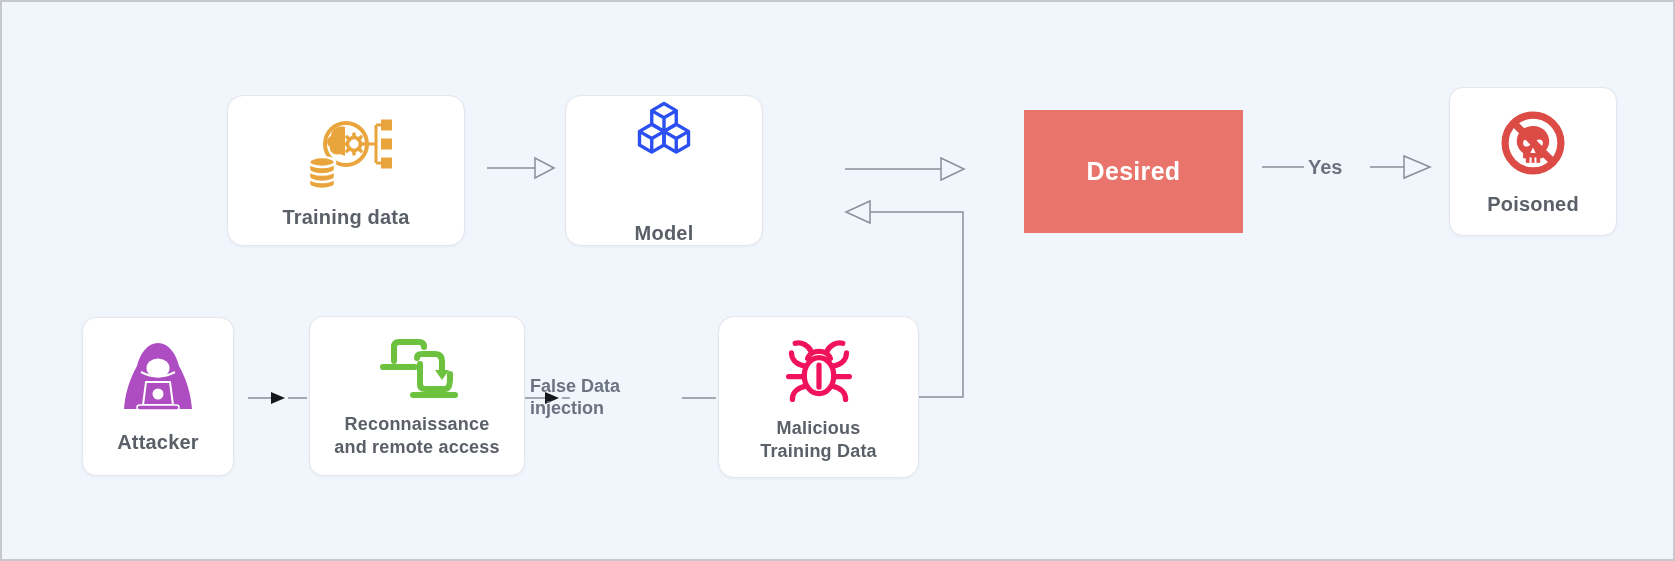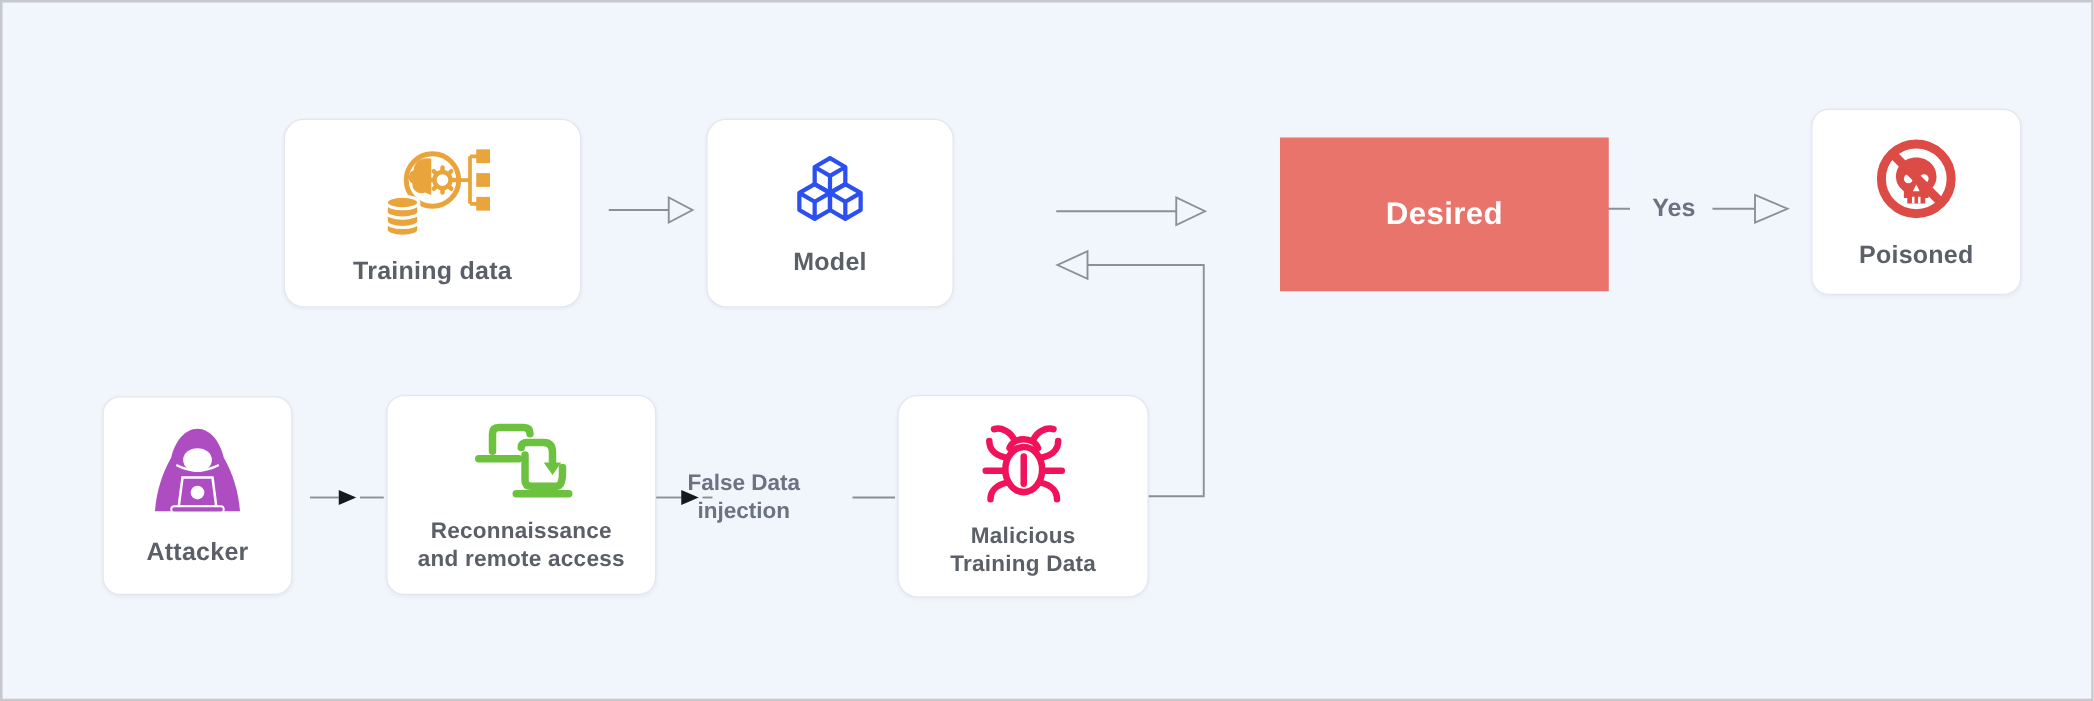--- a/index.html
+++ b/index.html
@@ -29,21 +29,21 @@
   .node-label.small{font-size:18px;line-height:23px;}
   .decision{
     position:absolute;
     background:var(--decision_bg,#E8746B);
     display:flex;flex-direction:column;align-items:center;justify-content:center;
     color:#fff;font-weight:bold;font-size:25px;line-height:31px;
     text-align:center;letter-spacing:.3px;
   }
   .edge-label{
     position:absolute;color:var(--edge_label_text,#6b7280);
-    font-weight:bold;text-align:center;
+    font-weight:bold;
   }
   .yes-label{font-size:20px;line-height:26px;}
   .false-data-label{font-size:18px;line-height:21.5px;}
   .icon svg{display:block;}
   .ic-amber{color:var(--amber,#E9A43C);}
   .ic-blue{color:var(--blue,#2B4FF0);}
   .ic-red{color:var(--red,#DC4B45);}
   .ic-purple{color:var(--purple,#AE4DC2);}
   .ic-green{color:var(--green,#6CC23F);}
   .ic-pink{color:var(--pink,#F0135B);}
@@ -113,34 +113,34 @@
         </g>
         <g>
           <path d="M11,50 a13,5 0 0 1 26,0 l0,22 a13,5 0 0 1 -26,0 Z" fill="currentColor" stroke="#ffffff" stroke-width="2.5"></path>
           <path d="M11,50 a13,5 0 0 0 26,0 M11,57.5 a13,5 0 0 0 26,0 M11,65 a13,5 0 0 0 26,0" fill="none" stroke="#ffffff" stroke-width="2.5"></path>
         </g>
       </svg>
     </span>
     <div class="node-label">Training data</div>
   </div>
 
-  <div class="node" style="left:563px;top:93px;width:198px;height:151px;">
+  <div class="node" style="left:563px;top:93px;width:198px;height:151px;justify-content:space-between;">
     <span class="icon ic-blue">
       <svg width="76" height="66" viewBox="0 0 80 70">
         <g stroke="currentColor" stroke-width="3.6" fill="none" stroke-linejoin="round">
           <path d="M40,8 L53,15.5 L53,30 L40,37.5 L27,30 L27,15.5 Z M27,15.5 L40,23 L53,15.5 M40,23 L40,37.5"></path>
           <path d="M27,30 L40,37.5 L40,52 L27,59.5 L14,52 L14,37.5 Z M14,37.5 L27,45 L40,37.5 M27,45 L27,59.5"></path>
           <path d="M53,30 L66,37.5 L66,52 L53,59.5 L40,52 L40,37.5 Z M40,37.5 L53,45 L66,37.5 M53,45 L53,59.5"></path>
         </g>
       </svg>
     </span>
     <div class="node-label">Model</div>
   </div>
 
-  <div class="decision" style="left:1022px;top:108px;width:263px;height:123px;">
+  <div class="decision" style="left:1022px;top:108px;width:219px;height:123px;">
     <span>Desired</span>
   </div>
 
   <div class="node" style="left:1447px;top:85px;width:168px;height:149px;border-radius:14px;">
     <span class="icon ic-red">
       <svg width="72" height="72" viewBox="0 0 80 80">
         <g fill="currentColor">
           <path d="M40,21 c-11,0 -18,8 -18,17 c0,6 3,10 7,13 l0,6 l22,0 l0,-6 c4,-3 7,-7 7,-13 c0,-9 -7,-17 -18,-17 Z"></path>
           <rect x="32" y="56" width="16" height="6"></rect>
         </g>

